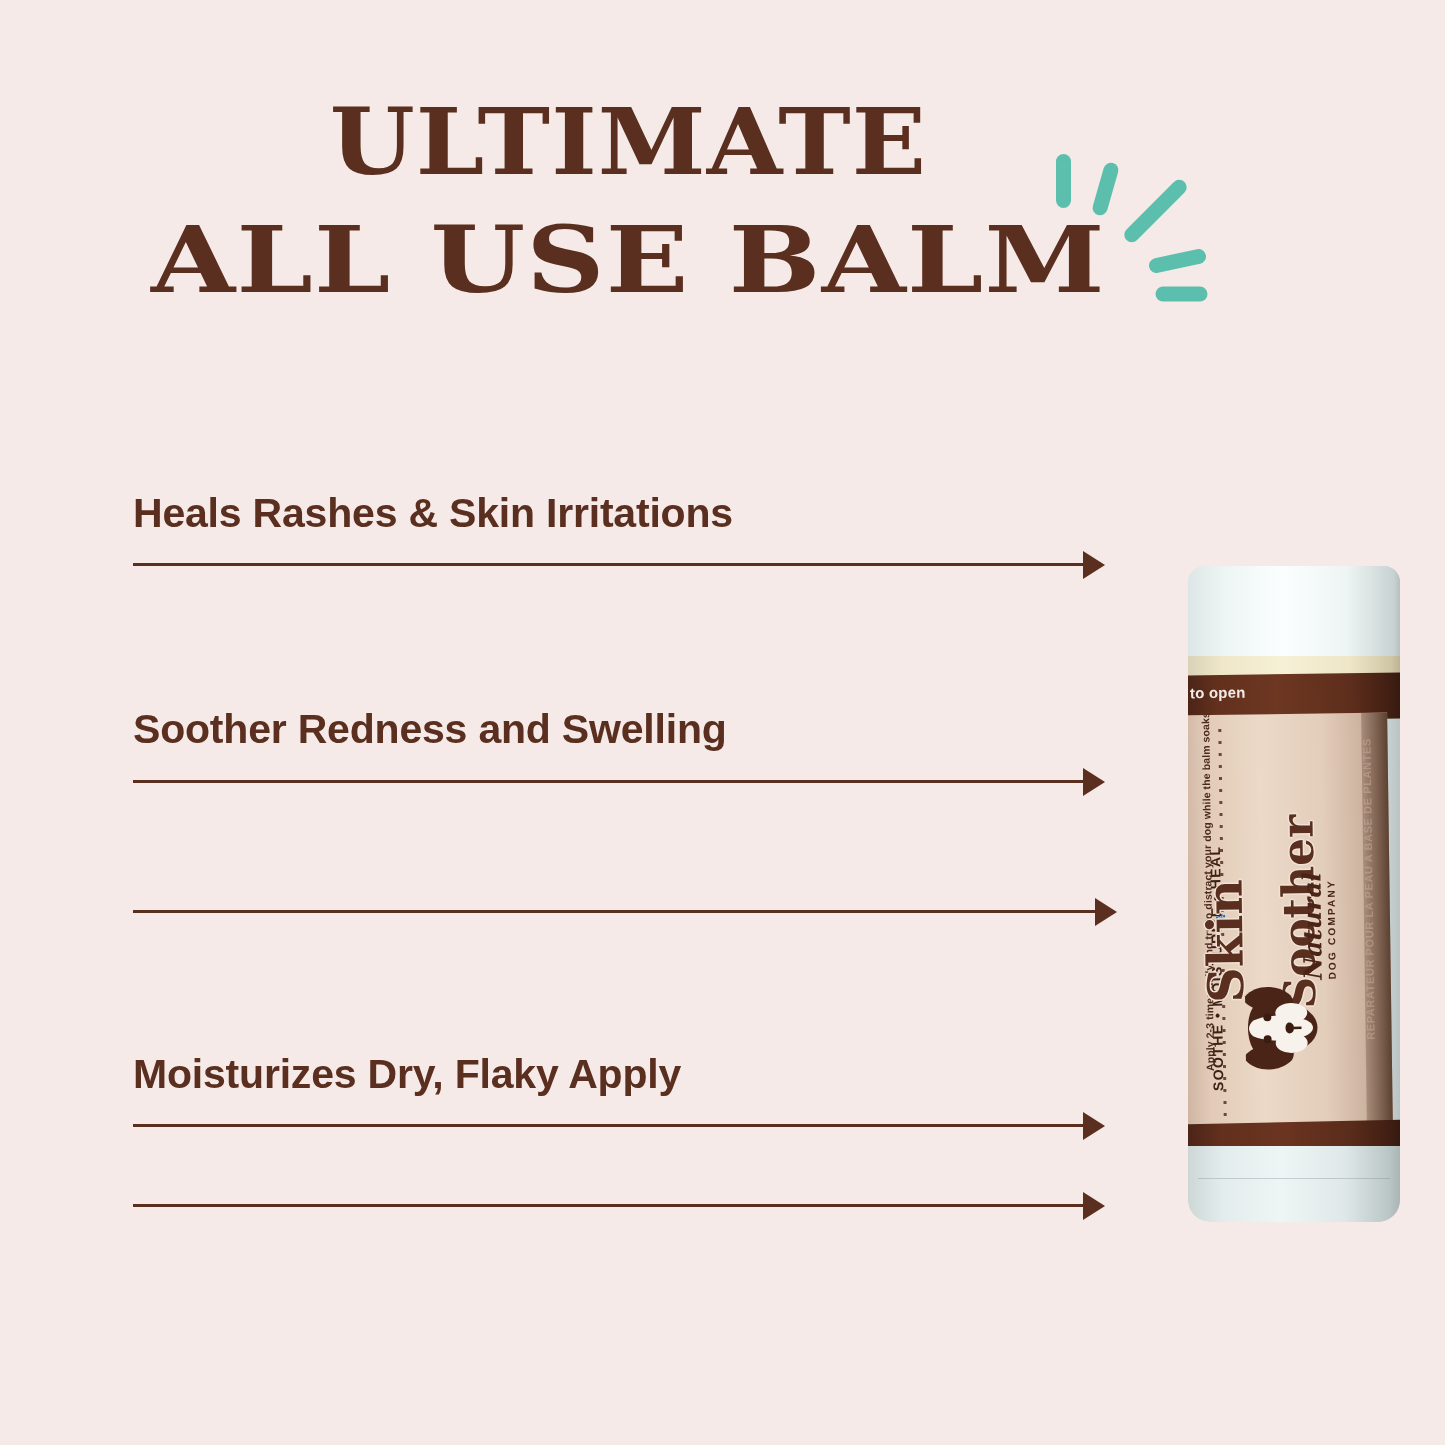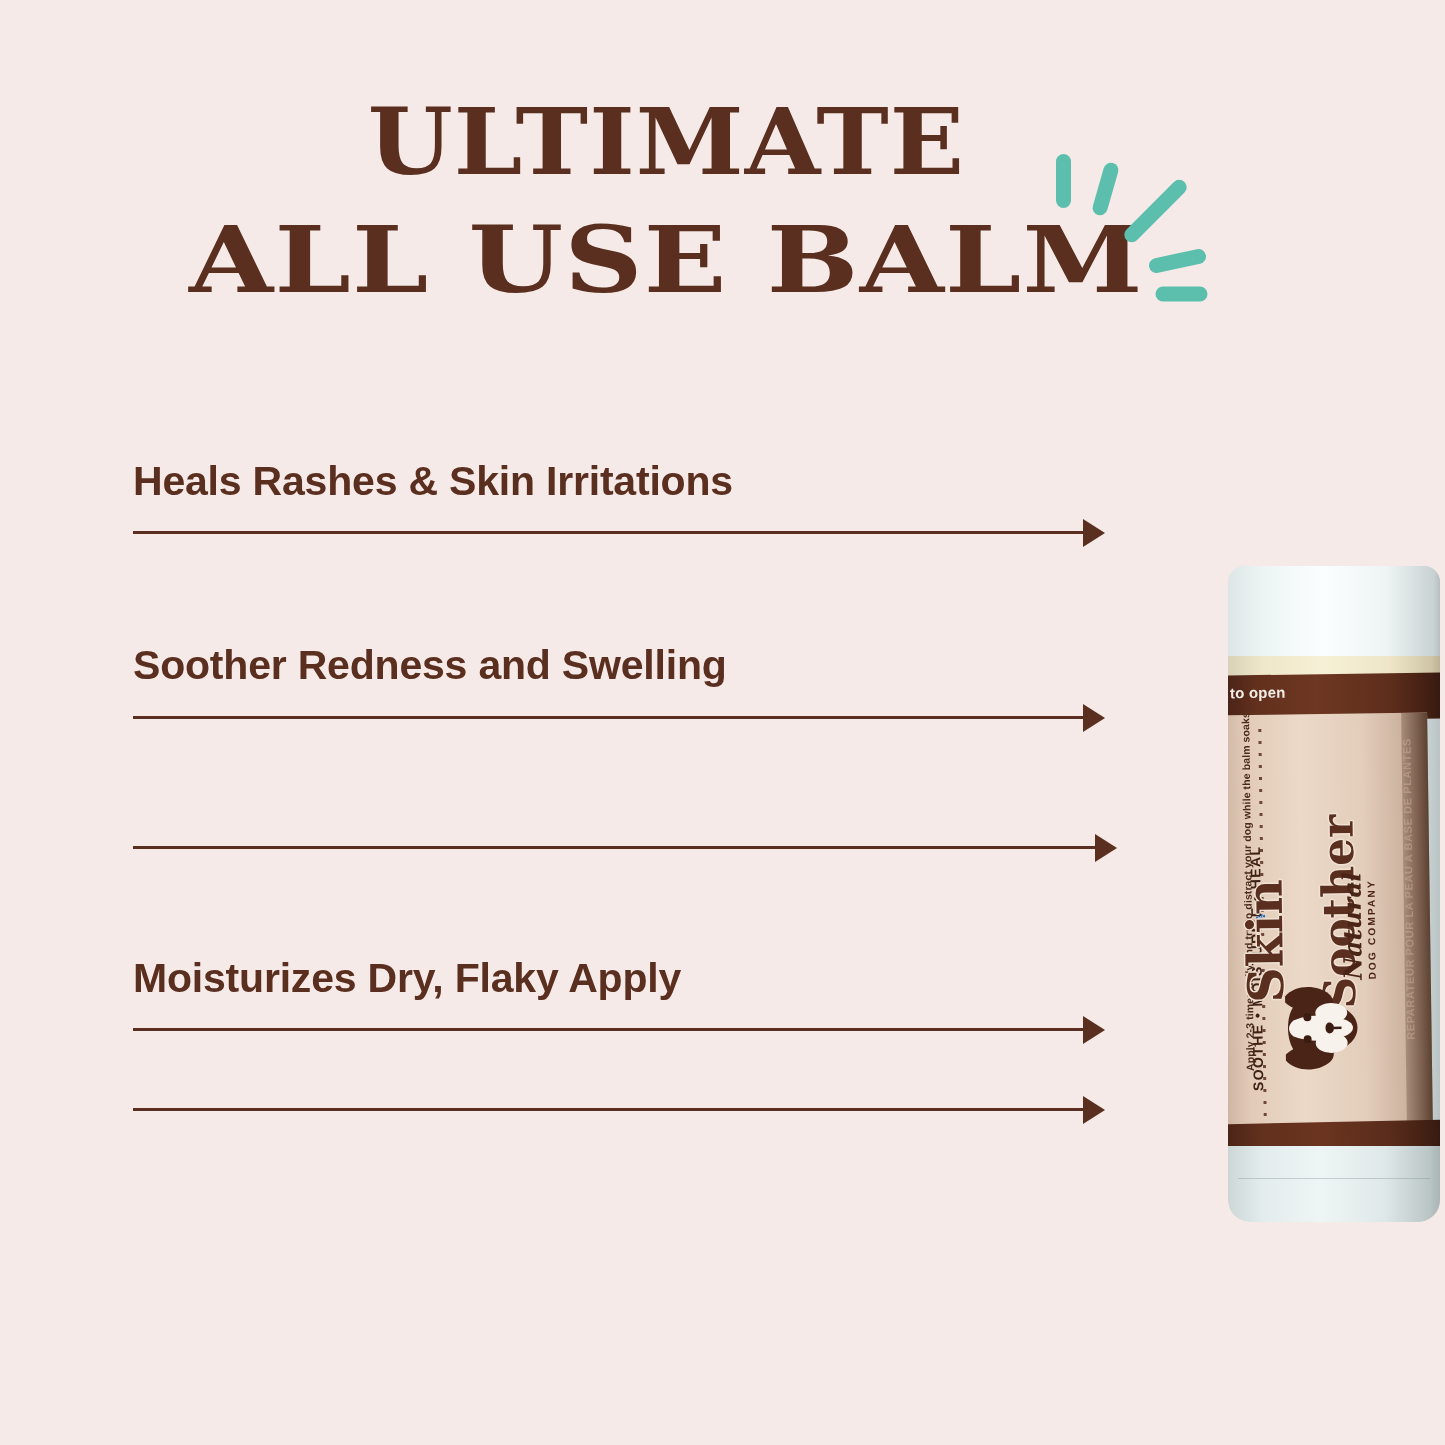--- a/index.html
+++ b/index.html
@@ -23,21 +23,20 @@
     background: #f5eae7;
   }
 
   
   .title-block {
     position: absolute;
     left: 0;
     top: 96px;
     width: 1257px;
     text-align: center;
-    margin-left: 38px;
   }
   .title-line {
     font-family: "DejaVu Serif", "Liberation Serif", serif;
     font-weight: bold;
     color: #5a2f1f;
     letter-spacing: 1px;
     line-height: 1.0;
     white-space: nowrap;
   }
   .title-line-1 {
@@ -81,20 +80,21 @@
     position: relative;
   }
   .feature-label {
     font-family: "Liberation Sans", sans-serif;
     font-weight: bold;
     color: #5a2f1f;
     font-size: 41px;
     line-height: 1.28;
     letter-spacing: -0.2px;
     white-space: pre-line;
+    margin-top: 32px;
   }
   .feature-rule {
     position: relative;
     height: 26px;
     margin-top: 12px;
   }
   .rule-line {
     position: absolute;
     left: 0;
     top: 12px;
@@ -122,21 +122,20 @@
   .gap-2 { height: 92px; }
   .gap-3 { height: 42px; }
 
   
   .tube {
     position: absolute;
     left: 1188px;
     top: 566px;
     width: 212px;
     height: 656px;
-    margin-left: 40px;
   }
   .tube-body {
     position: absolute;
     left: 0; top: 0;
     width: 212px;
     height: 656px;
     border-radius: 16px 16px 22px 22px;
     background: linear-gradient(90deg,
         #dfe6e6 0%, #f2f7f6 14%, #fbfdfd 40%,
         #f0f4f3 72%, #c9d2d2 94%, #b9c3c3 100%);

